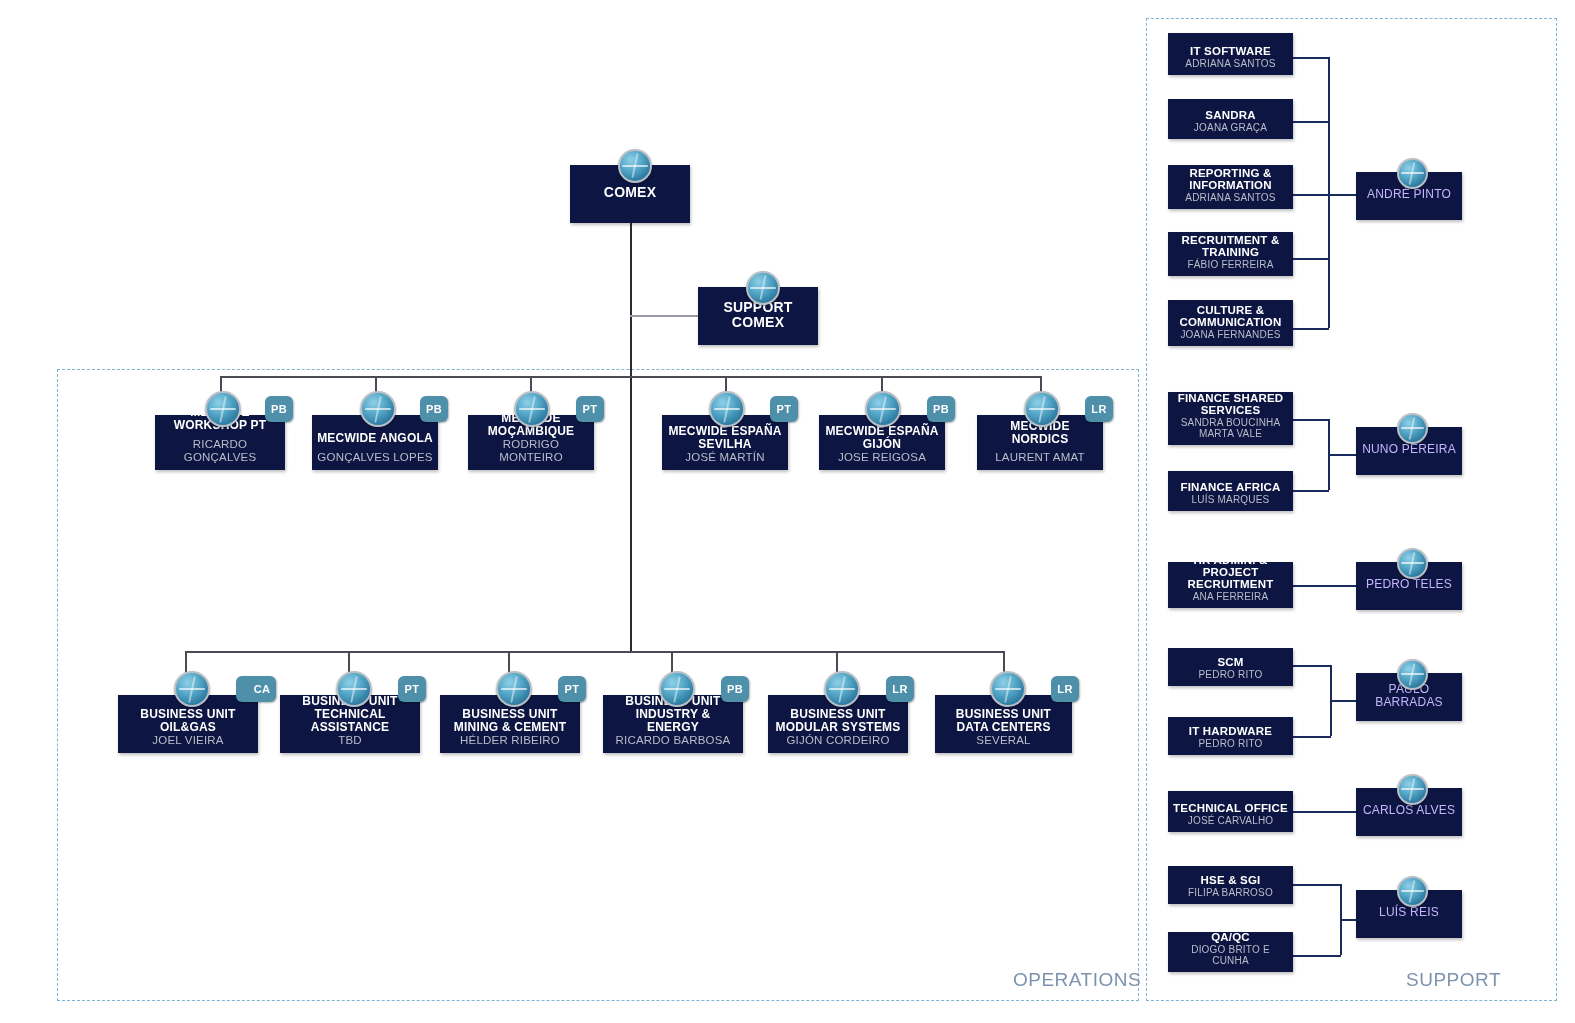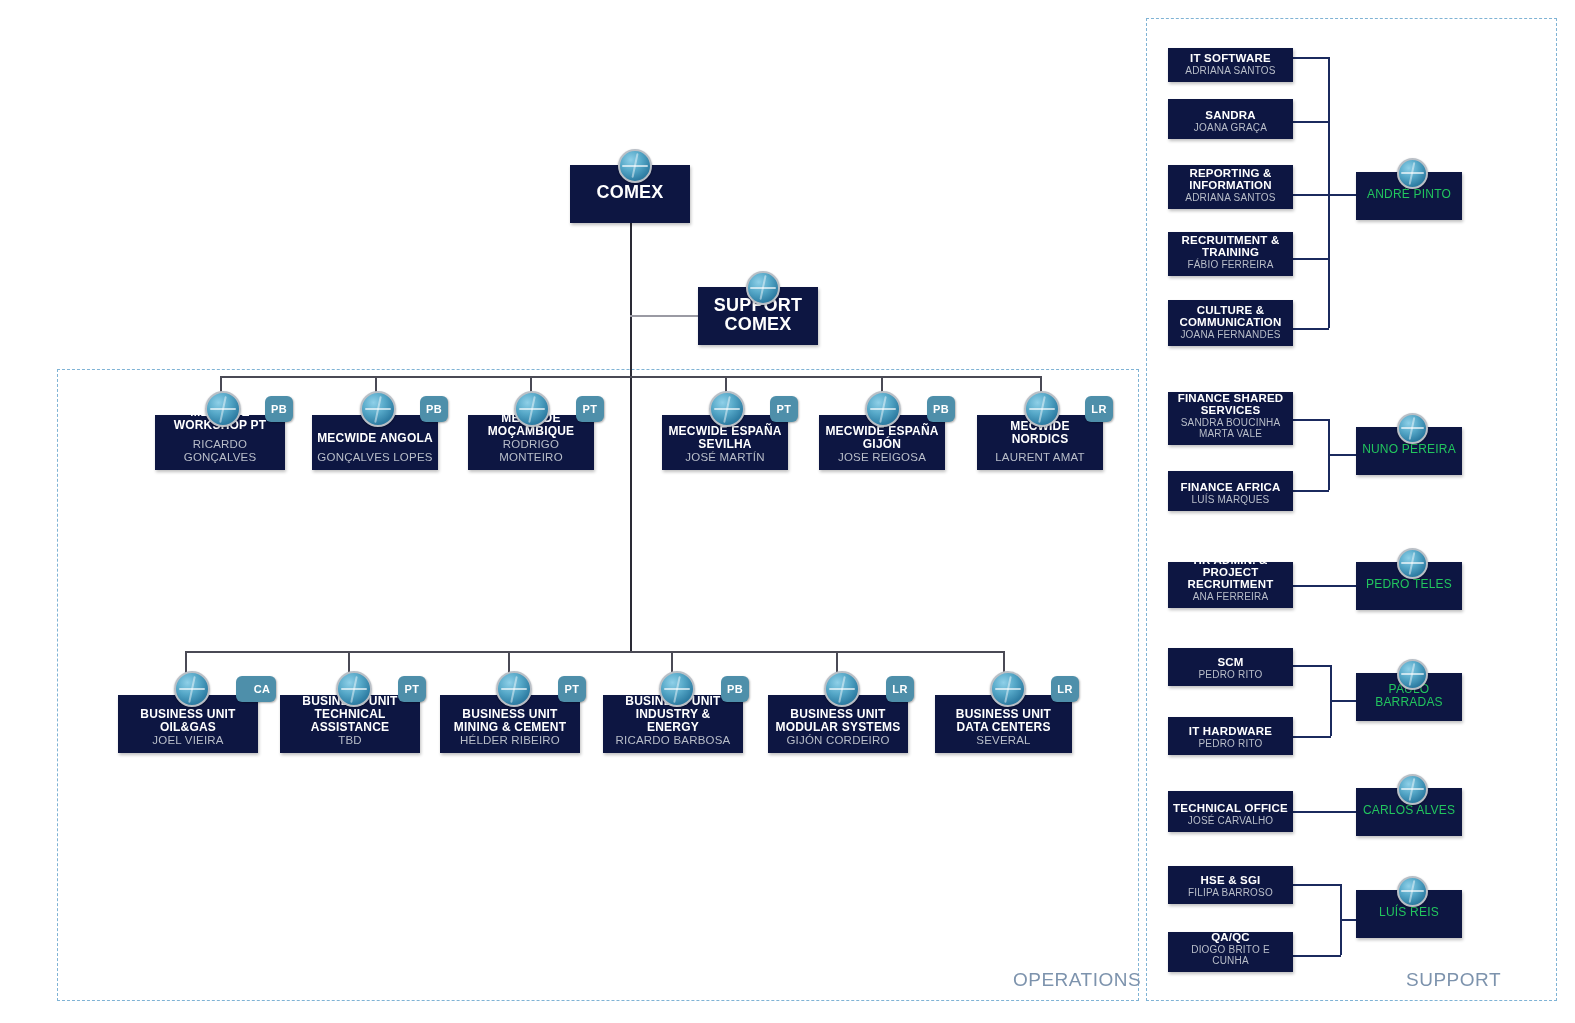--- a/index.html
+++ b/index.html
@@ -34,27 +34,27 @@
   }
   .node .t1{
     color:#ffffff;font-weight:bold;line-height:1.08;letter-spacing:.2px;
   }
   .node .t2{
     color:#b9bec9;font-weight:400;line-height:1.12;letter-spacing:.2px;
   }
   .node.center{justify-content:center;}
 
   
-  .comex{width:120px;font-size:18px;}
+  .comex{width:120px;font-size:14px;}
   .unit  {font-size:12px;}
   .unit .t2{font-size:11.5px;}
   .sup   {font-size:11.5px;}
   .sup .t2{font-size:10px;}
   .mgr   {font-size:12px;}
-  .mgr .t2{font-size:12px;color:#22c55e;}
+  .mgr .t2{font-size:12px;color:#c4b5fd;}
 
   
   .globe{
     position:absolute;border-radius:50%;
     background:
       radial-gradient(circle at 36% 30%, #8fd0e8 0%, #56a8c8 38%, #2f7ea4 72%, #2a6d90 100%);
     border:2.5px solid #b9bfc6;
     box-shadow:0 1px 2px rgba(0,0,0,.35);
     overflow:hidden;
   }
@@ -203,21 +203,21 @@
   </div>
 
   <div class="ln v navy" style="left:1328px;top:57px;height:271px;"></div>
   <div class="ln h navy" style="left:1293px;top:57px;width:36px;"></div>
   <div class="ln h navy" style="left:1293px;top:121px;width:36px;"></div>
   <div class="ln h navy" style="left:1293px;top:194px;width:36px;"></div>
   <div class="ln h navy" style="left:1293px;top:258px;width:36px;"></div>
   <div class="ln h navy" style="left:1293px;top:328px;width:36px;"></div>
   <div class="ln h navy" style="left:1328px;top:194px;width:29px;"></div>
 
-  <div class="node sup" style="left:1168px;top:48px;width:125px;height:34px;align-items:center;">
+  <div class="node sup" style="left:1168px;top:33px;width:125px;height:42px;align-items:center;">
     <div class="t1">IT SOFTWARE</div>
     <div class="t2">ADRIANA SANTOS</div>
   </div>
   <div class="node sup" style="left:1168px;top:99px;width:125px;height:40px;">
     <div class="t1">SANDRA</div>
     <div class="t2">JOANA GRAÇA</div>
   </div>
   <div class="node sup" style="left:1168px;top:165px;width:125px;height:44px;">
     <div class="t1">REPORTING &amp; INFORMATION</div>
     <div class="t2">ADRIANA SANTOS</div>

